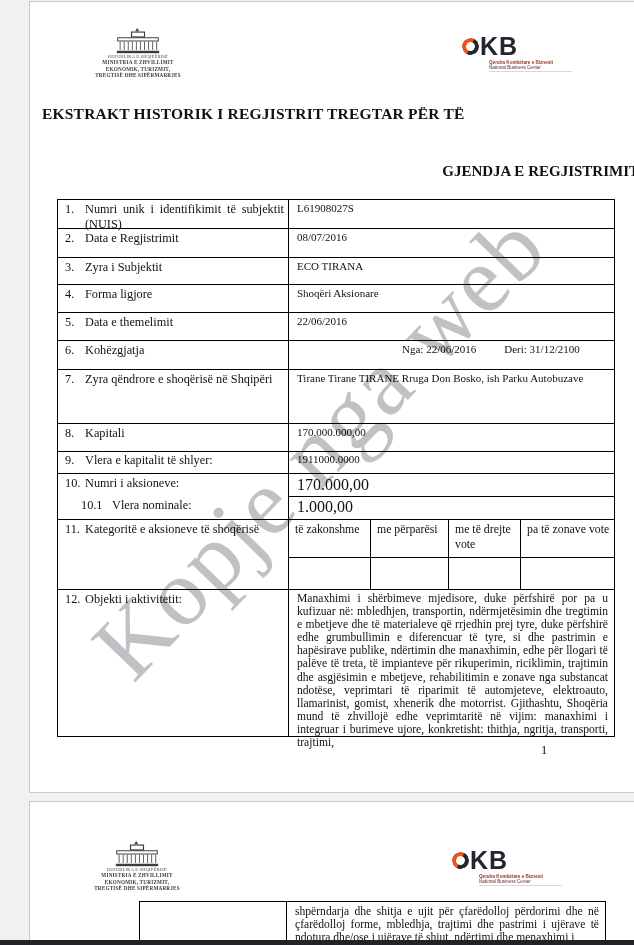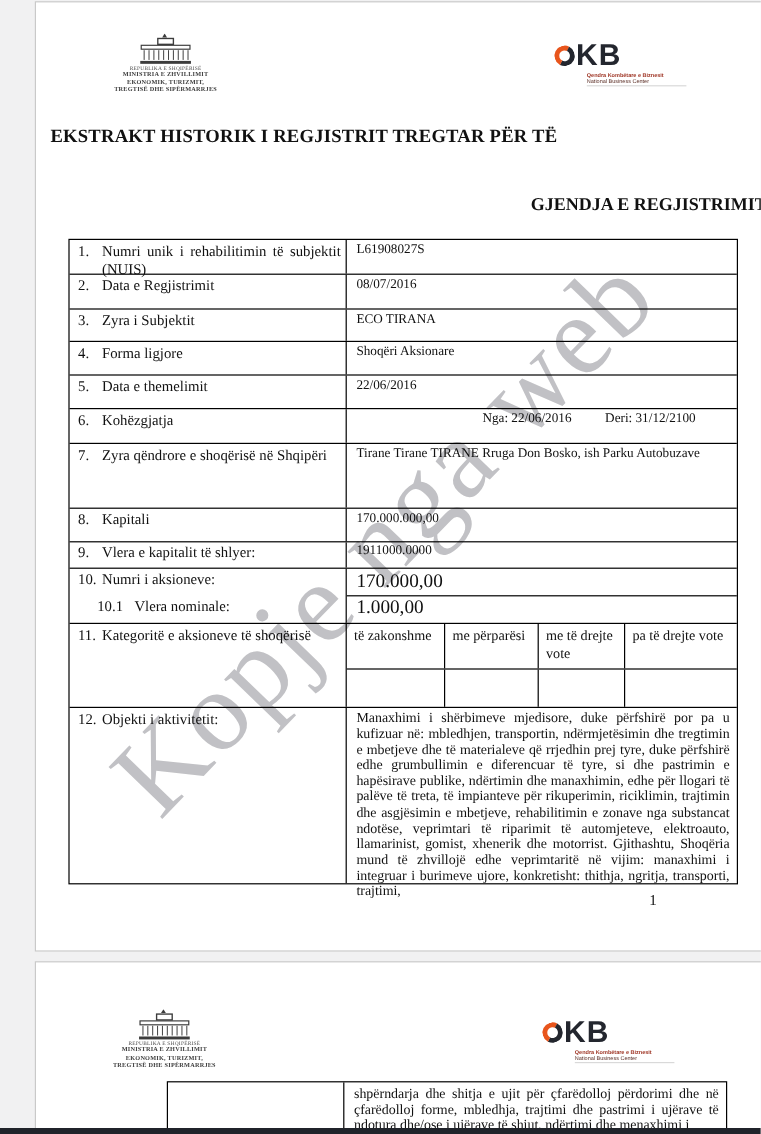--- a/index.html
+++ b/index.html
@@ -125,21 +125,21 @@
     <div>EKSTRAKT HISTORIK I REGJISTRIT TREGTAR PËR TË</div>
   </div>
   <div class="subtitle" style="top:161px;">GJENDJA E REGJISTRIMIT</div>
 
   <div class="rtable">
 
     <div class="trow" style="height:29px;">
       <div class="tlab">
           <div class="labline">
         <span class="labnum">1.</span>
-        <span class="labtxt">Numri unik i rehabilitimin të subjektit (NUIS)</span>
+        <span class="labtxt">Numri unik i identifikimit të subjektit (NUIS)</span>
       </div>
         </div>
       <div class="tval">L61908027S</div>
     </div>
 
     <div class="trow" style="height:29px;">
       <div class="tlab">
           <div class="labline">
         <span class="labnum">2.</span>
         <span class="labtxt nw">Data e Regjistrimit</span>
@@ -245,21 +245,21 @@
           <div class="labline">
           <span class="labnum">11.</span>
           <span class="labtxt nw">Kategoritë e aksioneve të shoqërisë</span>
         </div>
       </div>
       <div class="cats">
         <div class="cathead">
           <div class="catc c1">të zakonshme</div>
           <div class="catc c2">me përparësi</div>
           <div class="catc c3">me të drejte vote</div>
-          <div class="catc c4">pa të drejte vote</div>
+          <div class="catc c4">pa të zonave vote</div>
         </div>
         <div class="catempty">
           <div class="catc c1"></div>
           <div class="catc c2"></div>
           <div class="catc c3"></div>
           <div class="catc c4"></div>
         </div>
       </div>
     </div>
 

